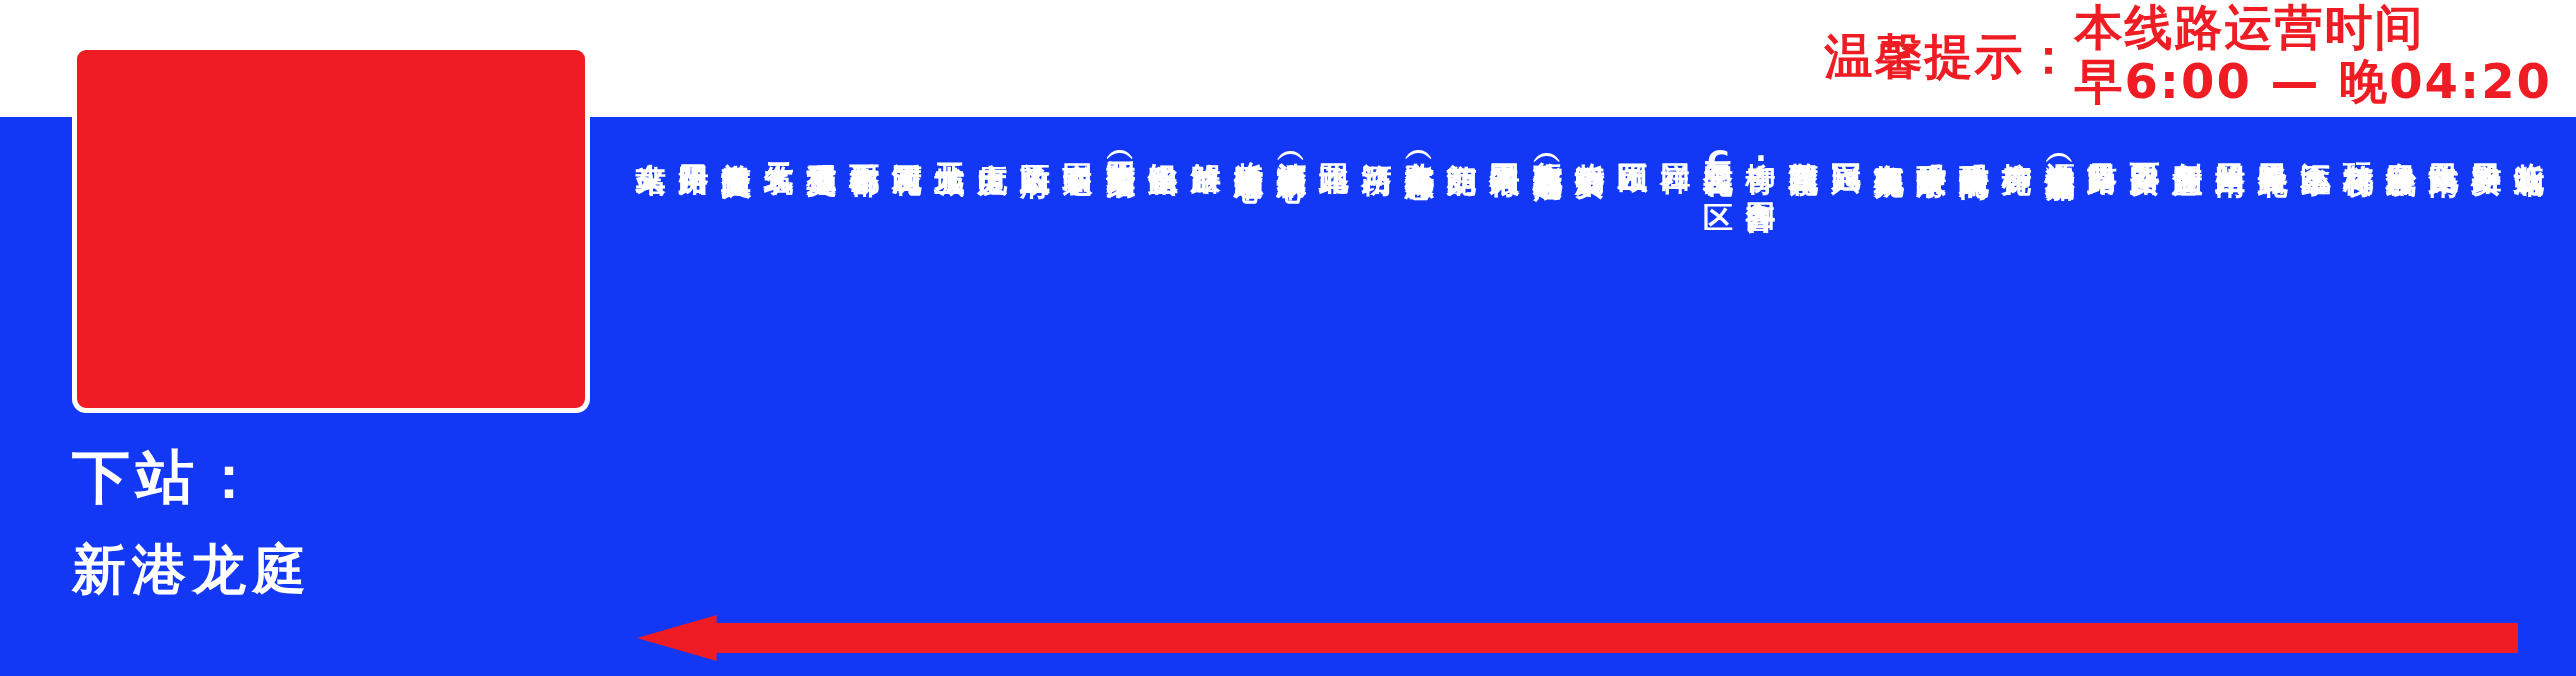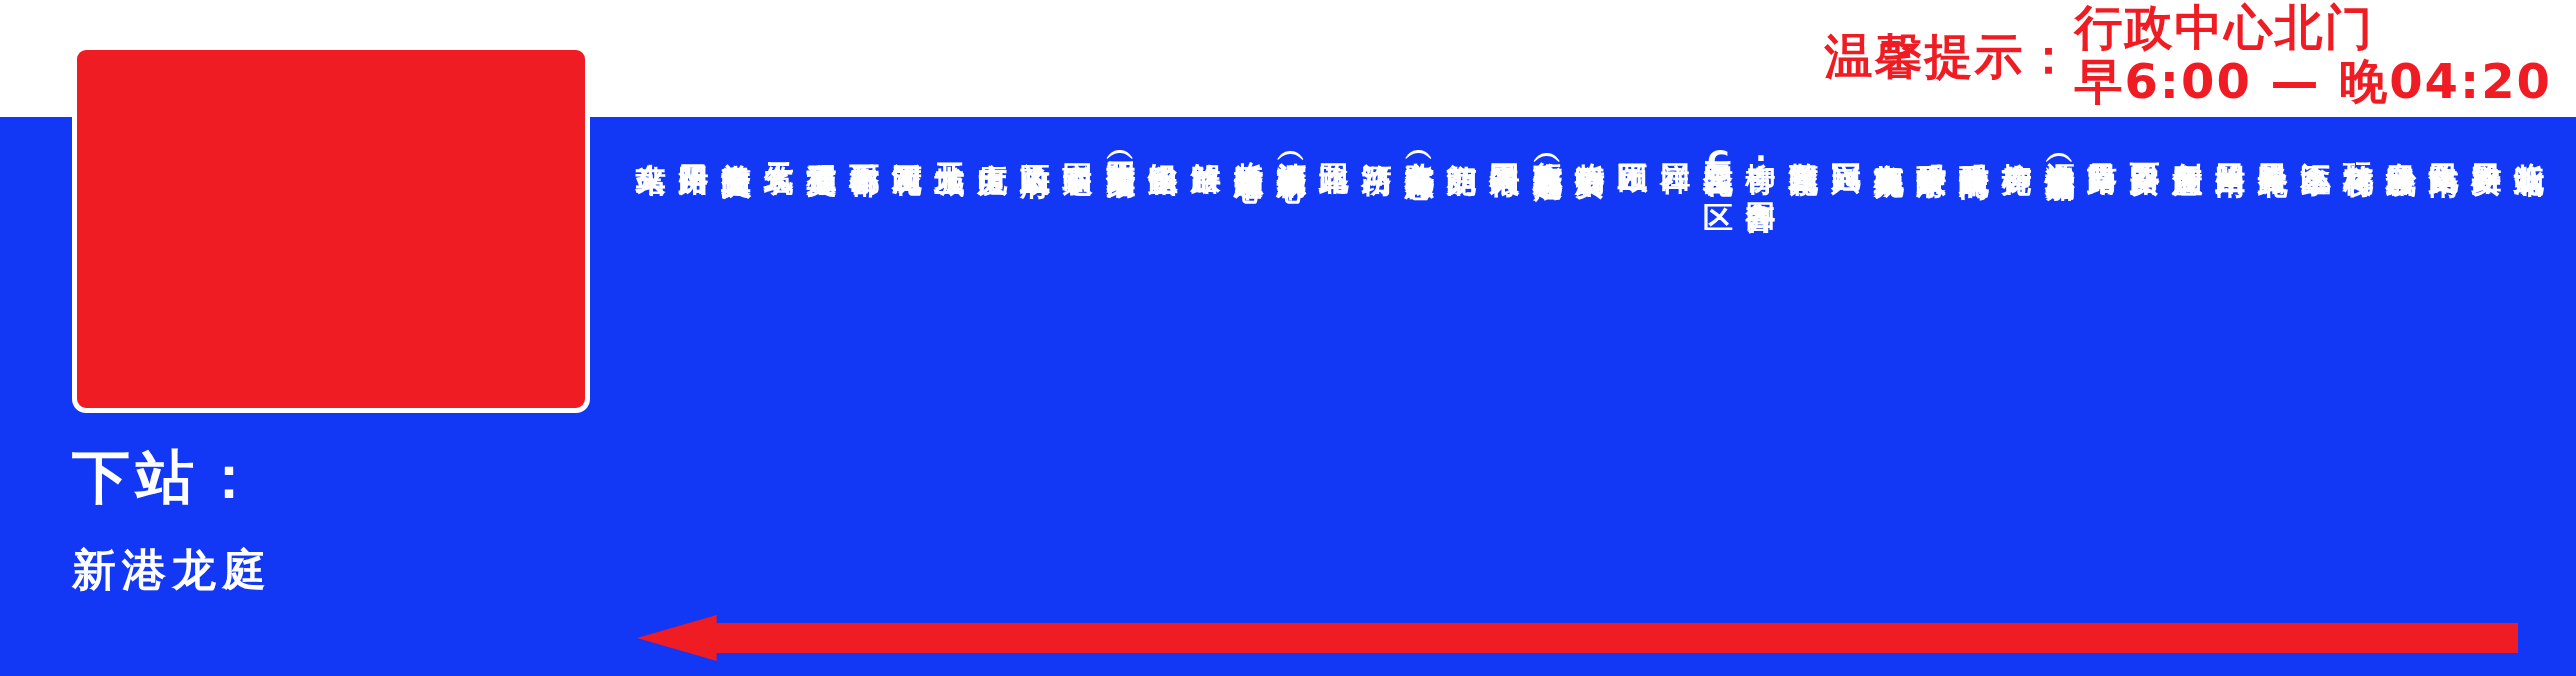--- a/index.html
+++ b/index.html
@@ -99,21 +99,21 @@
     width:518px;
     color:#ffffff;
   }
   #next-stop-label {
     font-size:58px;
     font-weight:bold;
     letter-spacing:6px;
     line-height:78px;
   }
   #next-stop-name {
-    font-size:44px;
+    font-size:54px;
     font-weight:bold;
     letter-spacing:6px;
     line-height:92px;
     margin-top:8px;
   }
   
   #arrow {
     position:absolute;
     left:637px; top:615px;
     width:1881px; height:46px;
@@ -151,21 +151,21 @@
   <div id="blue-body"></div>
   <div id="header-strip"></div>
 
   <div id="route-plate">
   </div>
 
 
   <div id="tips-wrap">
     <div id="tips-label">温馨提示：</div>
     <div id="tips-lines">
-      <div class="tip-line">行政中心北门</div>
+      <div class="tip-line">本线路运营时间</div>
       <div class="tip-line">早6:00 — 晚04:20</div>
     </div>
   </div>
 
   <div id="next-stop">
     <div id="next-stop-label">下站：</div>
     <div id="next-stop-name">新港龙庭</div>
   </div>
 
   <div id="stops">

